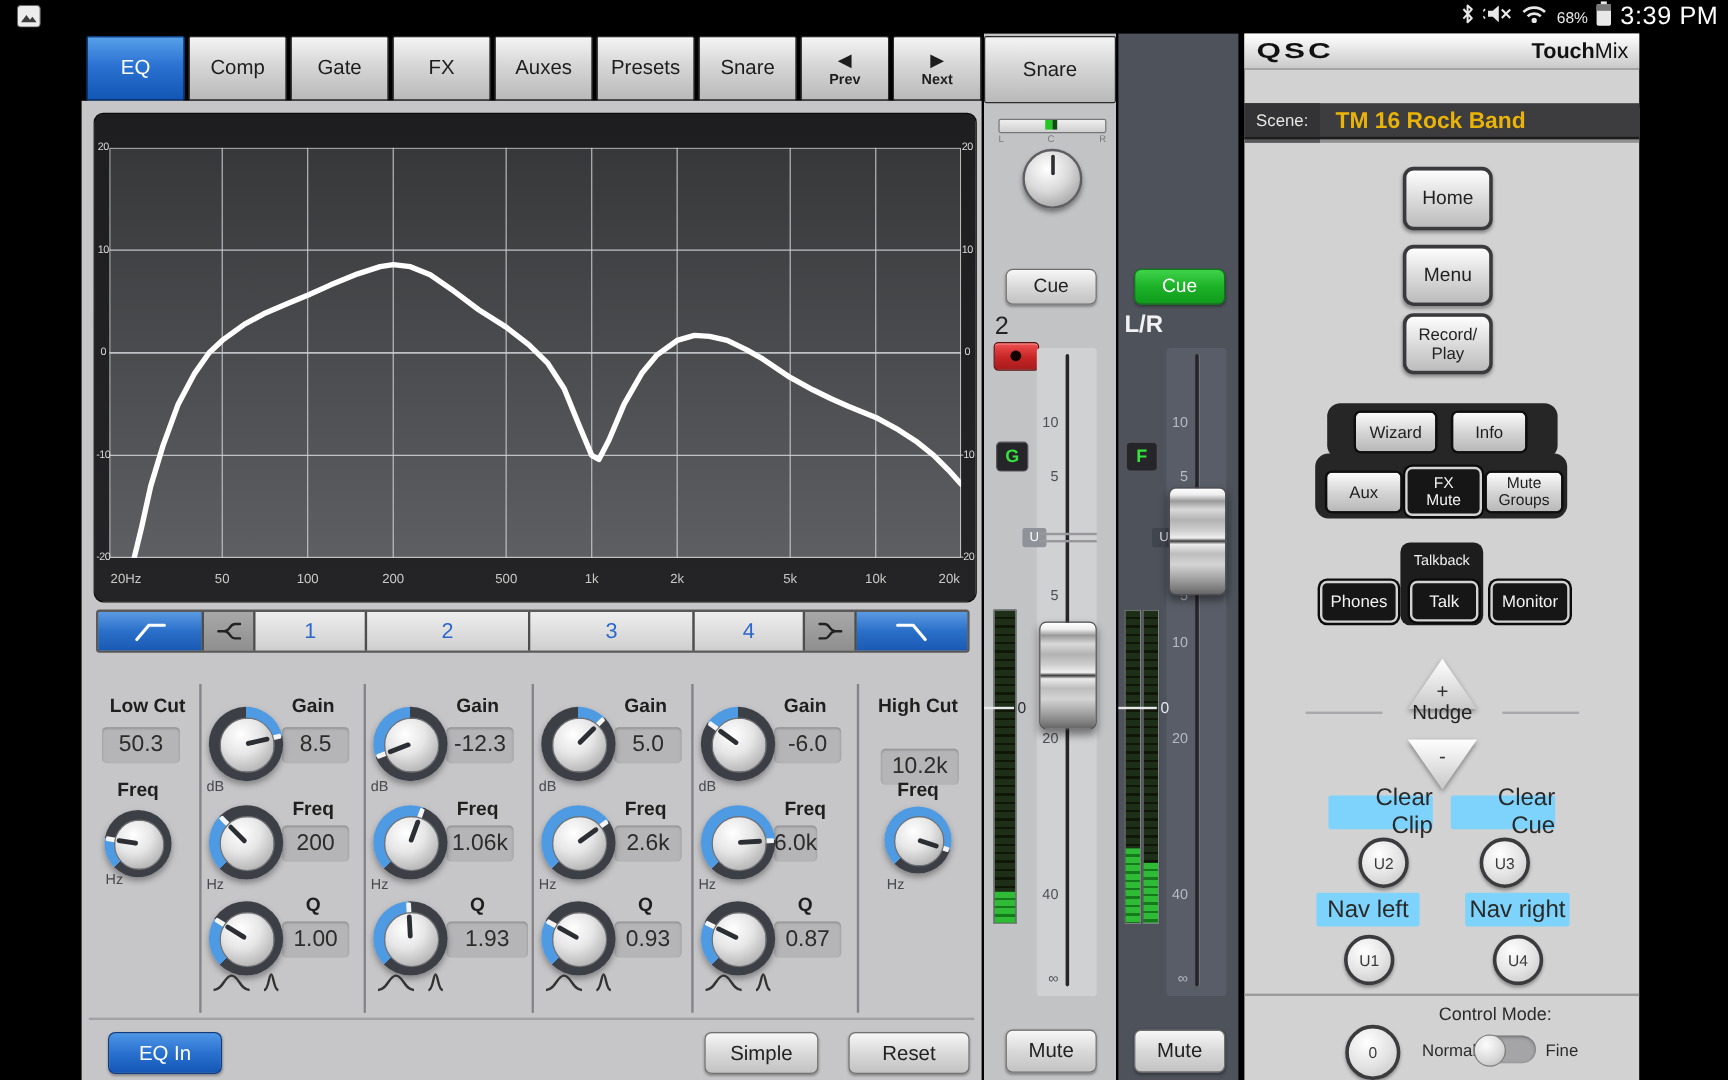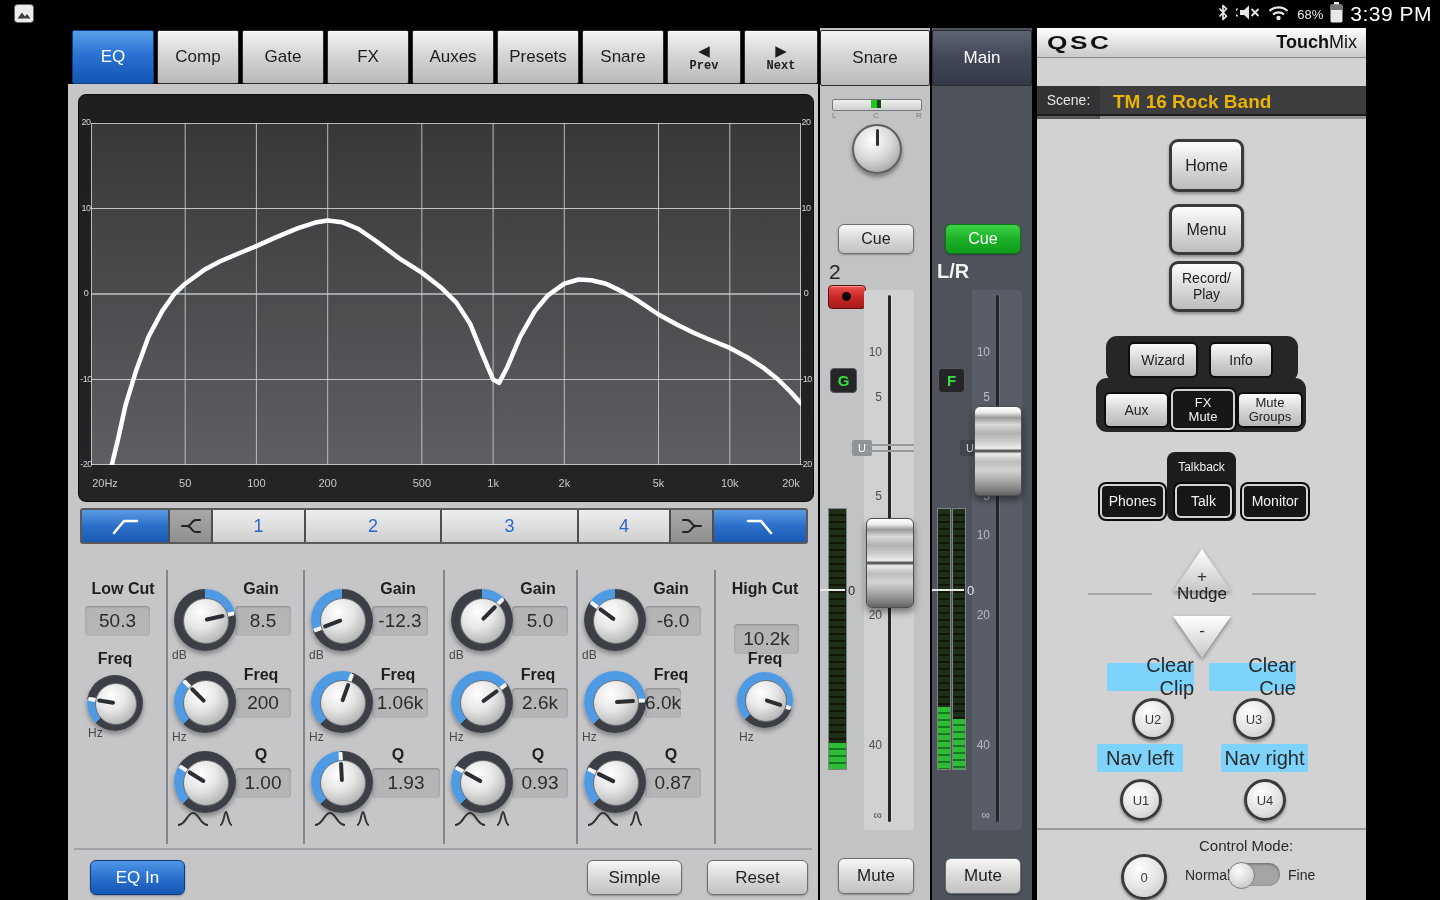--- a/index.html
+++ b/index.html
@@ -15,21 +15,21 @@
   #statusbar .time{font-size:21px;color:#fff;letter-spacing:.5px;}
   #shot-icon{position:absolute;left:14px;top:4px;}
 
   
   #tabs-row{position:absolute;left:72px;top:30px;width:746px;height:54px;display:flex;gap:3px;}
   .tab{flex:1 1 83px;border-radius:2px;border:1px solid #2b2b2b;
        background:linear-gradient(#f4f4f4,#d6d6d6 45%,#b9b9b9);color:#1d1d1d;font-size:17px;
        display:flex;align-items:center;justify-content:center;box-shadow:inset 0 1px 0 #fff;}
   .tab.active{background:linear-gradient(#57a0e8,#2b72d2 45%,#1356b4);color:#fff;border-color:#0d3d85;box-shadow:none;}
   .tab.navtab{flex:0 0 72px;flex-direction:column;line-height:1;gap:2px;}
-  .tab .tri{font-size:15px;} .tab .navlbl{font-size:12px;font-weight:bold;font-family:Liberation Mono, monospace;}
+  .tab .tri{font-size:15px;} .tab .navlbl{font-size:12px;font-weight:bold;}
 
   
   #eq-panel{position:absolute;left:68px;top:84px;width:750px;height:816px;background:#c6c6c8;}
   #graph{position:absolute;left:10px;top:10px;width:734px;height:406px;background:linear-gradient(#1e1e20,#242426);
          border-radius:8px;border:1px solid #0c0c0c;}
   #plot{position:absolute;left:12px;top:28px;width:710px;height:342px;
         background:linear-gradient(#37383a,#5e5f62);overflow:hidden;}
   #plot svg{display:block;}
   .ylab{position:absolute;font-size:9px;color:#d8d8d8;width:12px;text-align:center;letter-spacing:-0.5px;}
   .xlab{position:absolute;top:382px;font-size:11px;color:#c9c9c9;transform:translateX(-50%);white-space:nowrap;}
@@ -505,21 +505,20 @@
   <div class="meter" style="left:8px;top:480px;width:17px;height:260px;">
     <div class="lit" style="height:26px;"></div>
   </div>
   <div class="zero-tick" style="left:0;top:561px;width:25px;"></div>
   <div class="zero-lab" style="left:28px;top:562px;color:#2c2c30;">0</div>
 
   <div class="btn abs" style="left:18px;top:830px;width:74px;height:34px;font-size:17px;">Mute</div>
 </div>
 
 <div id="main-strip">
-  <div class="striptab dark">Main</div>
 
   <div class="btn cue-green abs" style="left:13px;top:196px;width:74px;height:28px;font-size:16px;">Cue</div>
   <div class="abs" style="left:5px;top:232px;font-size:20px;font-weight:bold;color:#f2f2f2;">L/R</div>
   <div class="badge-sq" style="left:6px;top:340px;">F</div>
 
   <div class="fader-track" style="left:40px;top:262px;width:50px;height:540px;background:#585d67;"></div>
   <div class="groove" style="left:64px;top:267px;height:527px;box-shadow:1px 0 0 rgba(255,255,255,.12);"></div>
   <div id="main-scale">
       <div class="scale-lab" style="left: 36px; top: 324px; color: rgb(182, 186, 194);">10</div>
       <div class="scale-lab" style="left: 36px; top: 369px; color: rgb(182, 186, 194);">5</div>

